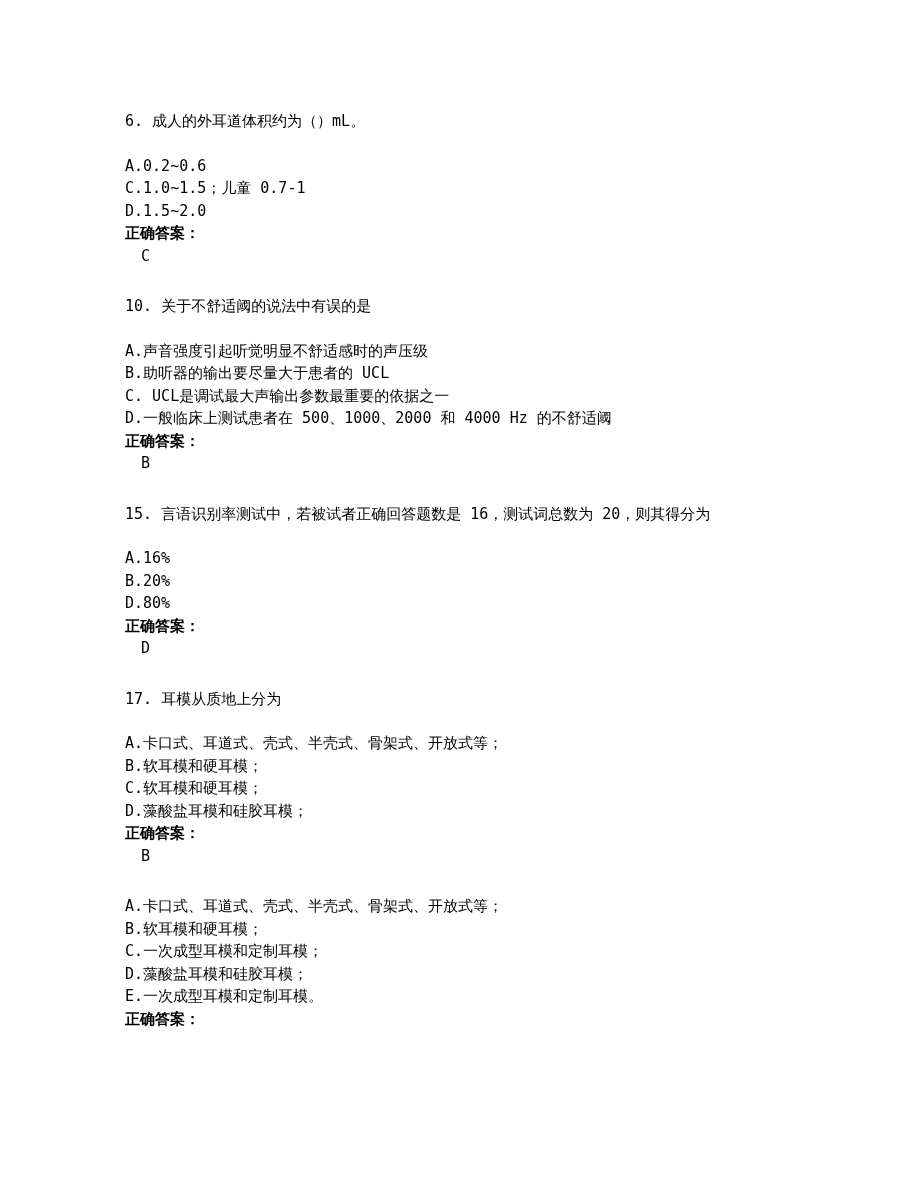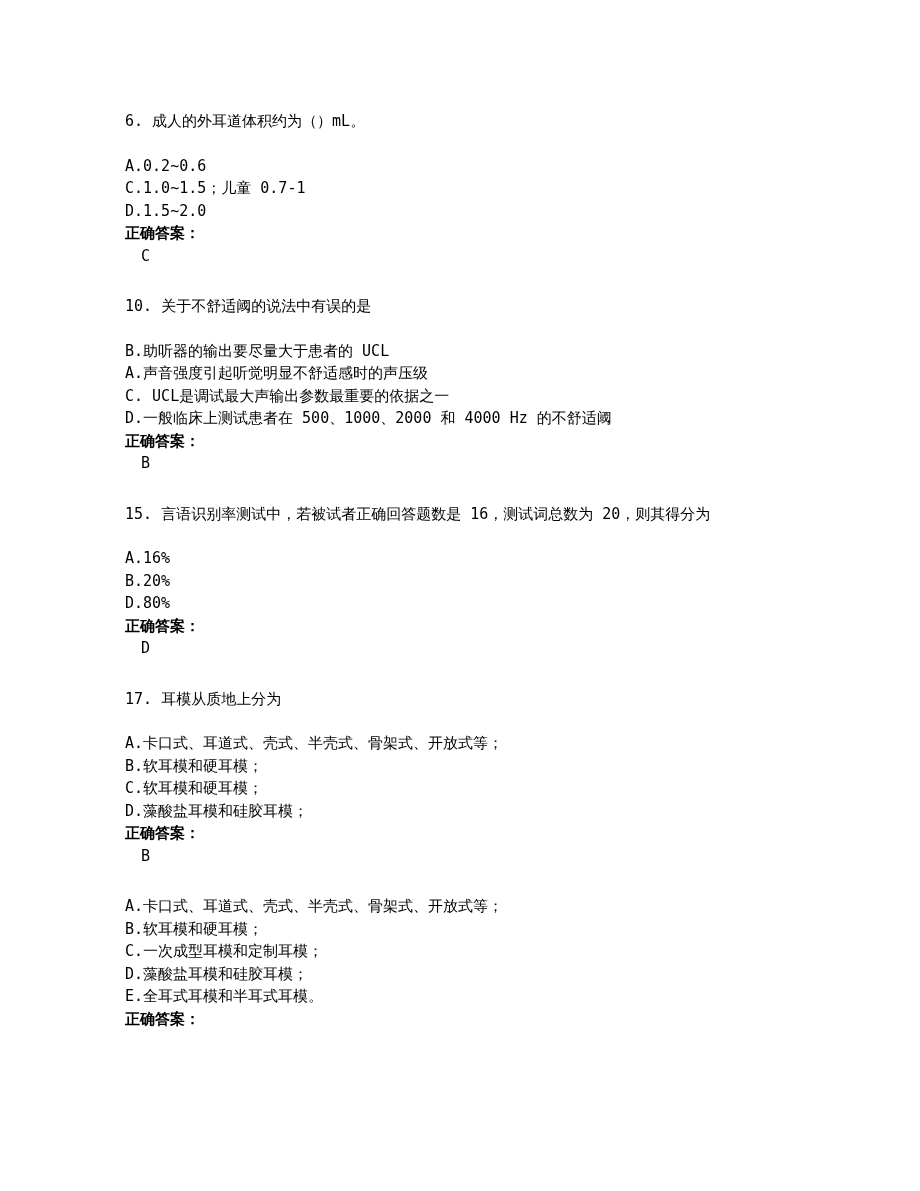--- a/index.html
+++ b/index.html
@@ -54,22 +54,22 @@
   <span class="option">D.1.5~2.0</span>
   <span class="answer-label">正确答案：</span>
   <span class="answer-value">C</span>
 </div>
 
 <div class="question-block">
   <div class="question-text">
     <span class="q-num">10.</span>
     <span class="q-body">关于不舒适阈的说法中有误的是</span>
   </div>
+  <span class="option">A.声音强度引起听觉明显不舒适感时的声压级</span>
   <span class="option">B.助听器的输出要尽量大于患者的 UCL</span>
-  <span class="option">A.声音强度引起听觉明显不舒适感时的声压级</span>
   <span class="option">C. UCL是调试最大声输出参数最重要的依据之一</span>
   <span class="option">D.一般临床上测试患者在 500、1000、2000 和 4000 Hz 的不舒适阈</span>
   <span class="answer-label">正确答案：</span>
   <span class="answer-value">B</span>
 </div>
 
 <div class="question-block">
   <div class="question-text">
     <span class="q-num">15.</span>
     <span class="q-body">言语识别率测试中，若被试者正确回答题数是 16，测试词总数为 20，则其得分为</span>
@@ -92,16 +92,16 @@
   <span class="option">D.藻酸盐耳模和硅胶耳模；</span>
   <span class="answer-label">正确答案：</span>
   <span class="answer-value">B</span>
 </div>
 
 <div class="question-block">
   <span class="option">A.卡口式、耳道式、壳式、半壳式、骨架式、开放式等；</span>
   <span class="option">B.软耳模和硬耳模；</span>
   <span class="option">C.一次成型耳模和定制耳模；</span>
   <span class="option">D.藻酸盐耳模和硅胶耳模；</span>
-  <span class="option">E.全耳式耳模和半耳式耳模。</span>
+  <span class="option">E.一次成型耳模和定制耳模。</span>
   <span class="answer-label">正确答案：</span>
   <span class="answer-value"></span>
 </div>
 
 </body></html>

